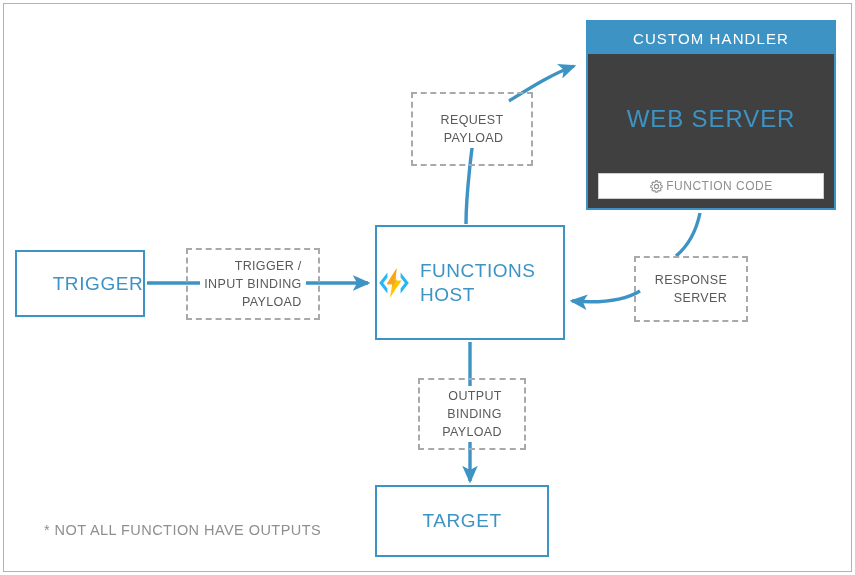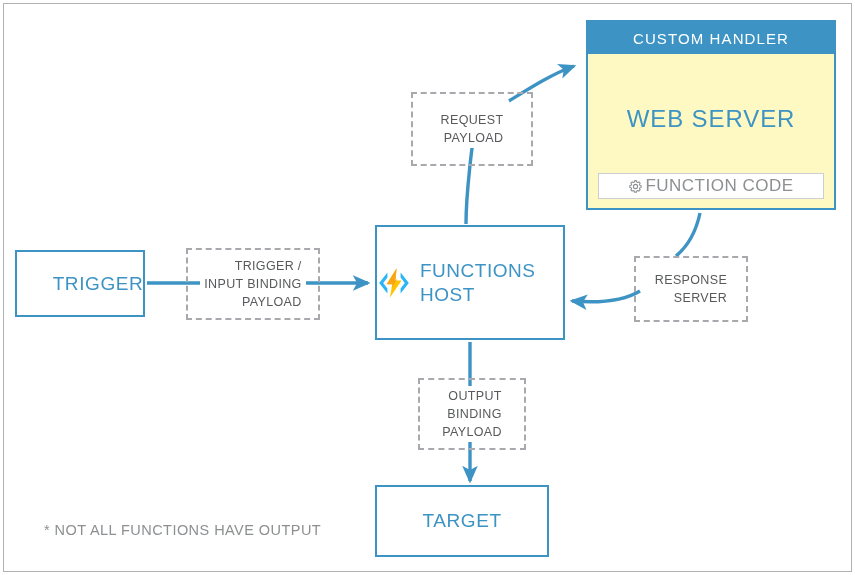--- a/index.html
+++ b/index.html
@@ -81,21 +81,21 @@
     color:#ffffff;
     font-size:15px;
     letter-spacing:1.1px;
     display:flex;
     align-items:center;
     justify-content:center;
   }
   #custom-handler-body{
     position:relative;
     height:154px;
-    background:#fef9c3;
+    background:#404040;
     display:flex;
     align-items:center;
     justify-content:center;
   }
   #web-server-label{
     color:#3d93c4;
     font-size:24px;
     letter-spacing:0.9px;
     margin-bottom:24px;
   }
@@ -104,21 +104,21 @@
     left:10px; right:10px; bottom:9px;
     height:26px;
     box-sizing:border-box;
     border:1px solid #cccfd1;
     background:#ffffff;
     display:flex;
     align-items:center;
     justify-content:center;
     gap:2px;
     color:#8d8f91;
-    font-size:17px;
+    font-size:12px;
     letter-spacing:0.5px;
   }
   .gear-icon{ width:15px; height:15px; display:block; }
 
   
   .dash-box{
     position:absolute;
     box-sizing:border-box;
     border:2px dashed #a7a9ac;
     background:transparent;
@@ -236,15 +236,15 @@
   <div class="dash-box" id="output-payload-box">
     <span class="dlabel">OUTPUT
 BINDING
 PAYLOAD</span>
   </div>
 
   <div class="blue-box" id="target-box">
     <span class="blabel">TARGET</span>
   </div>
 
-  <div id="footnote">* NOT ALL FUNCTIONS HAVE OUTPUT</div>
+  <div id="footnote">* NOT ALL FUNCTION HAVE OUTPUTS</div>
 
 </div>
 
 </body></html>

